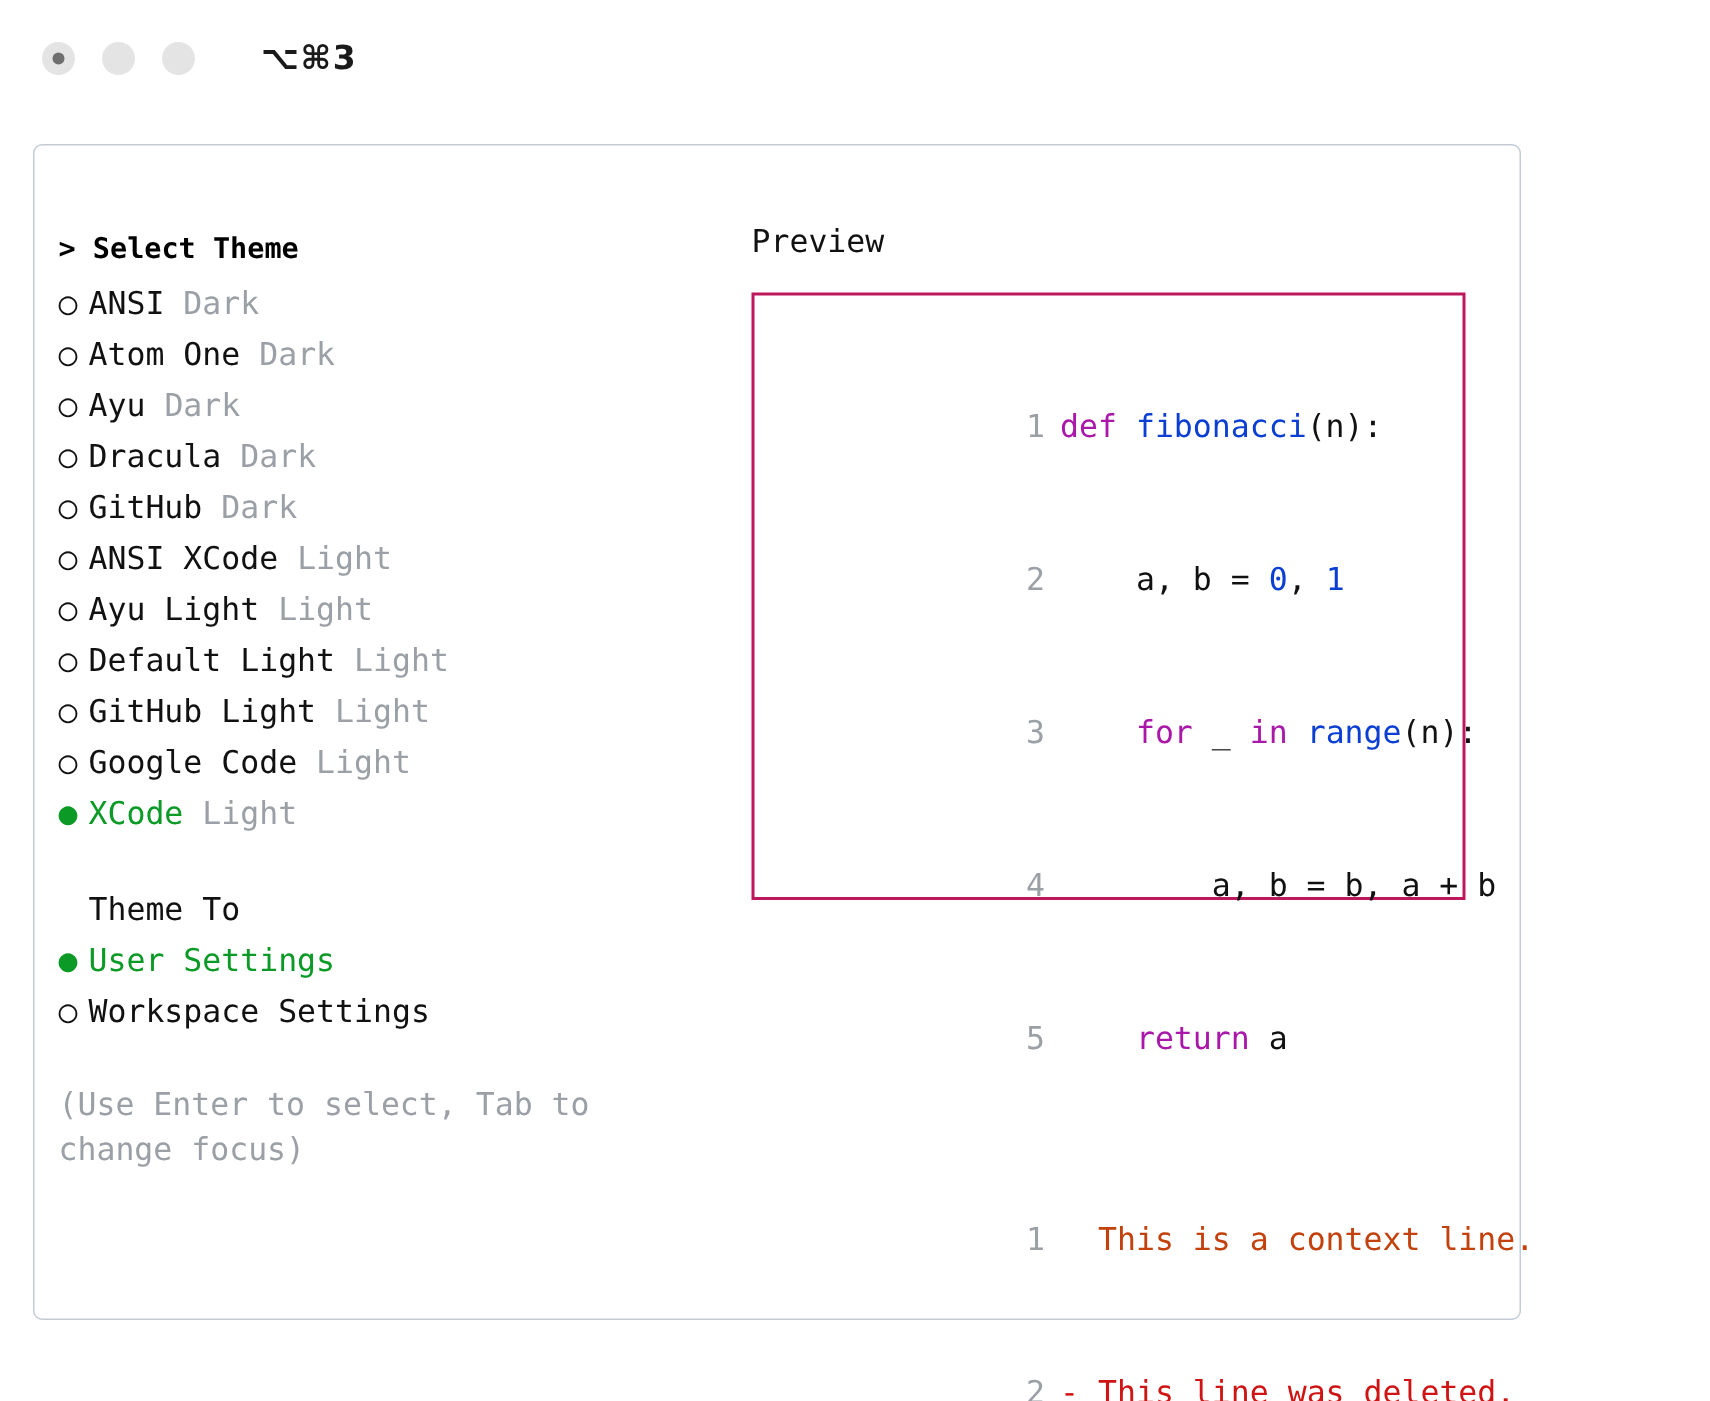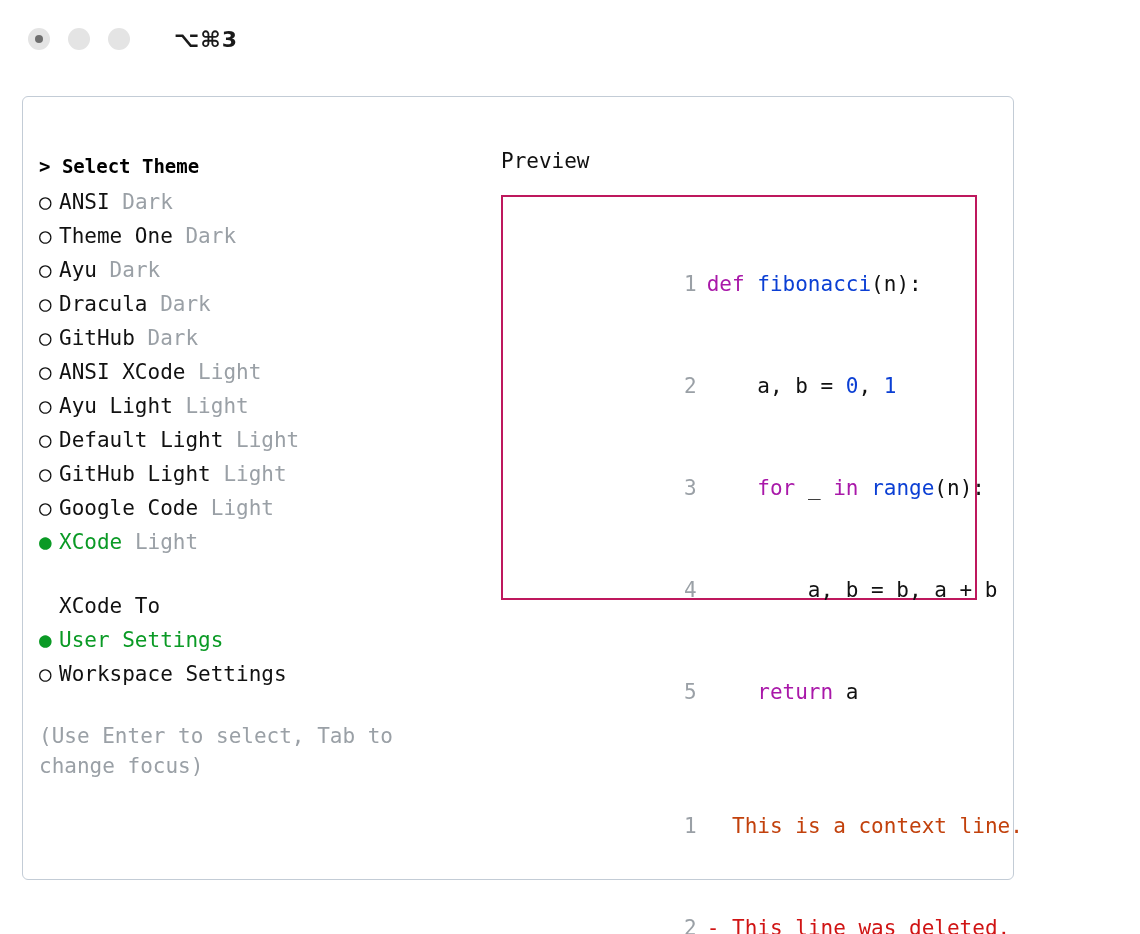--- a/index.html
+++ b/index.html
@@ -173,21 +173,21 @@
   <div class="panel">
     <div class="panel-inner">
 
       <div class="left-col">
         <div class="row header-row">&gt; Select Theme</div>
 
         <div class="row">
           <span class="bullet">○</span><span>ANSI</span> <span class="variant">Dark</span>
         </div>
         <div class="row">
-          <span class="bullet">○</span><span>Theme One</span> <span class="variant">Dark</span>
+          <span class="bullet">○</span><span>Atom One</span> <span class="variant">Dark</span>
         </div>
         <div class="row">
           <span class="bullet">○</span><span>Ayu</span> <span class="variant">Dark</span>
         </div>
         <div class="row">
           <span class="bullet">○</span><span>Dracula</span> <span class="variant">Dark</span>
         </div>
         <div class="row">
           <span class="bullet">○</span><span>GitHub</span> <span class="variant">Dark</span>
         </div>
@@ -205,21 +205,21 @@
         </div>
         <div class="row">
           <span class="bullet">○</span><span>Google Code</span> <span class="variant">Light</span>
         </div>
         <div class="row">
           <span class="bullet sel">●</span><span class="label-sel">XCode</span> <span class="variant">Light</span>
         </div>
 
         <div class="spacer-md"></div>
 
-        <div class="apply-title">XCode To</div>
+        <div class="apply-title">Theme To</div>
 
         <div class="row">
           <span class="bullet sel">●</span><span class="label-sel">User Settings</span>
         </div>
         <div class="row">
           <span class="bullet">○</span><span>Workspace Settings</span>
         </div>
 
         <div class="hint">(Use Enter to select, Tab to change focus)</div>
       </div>

